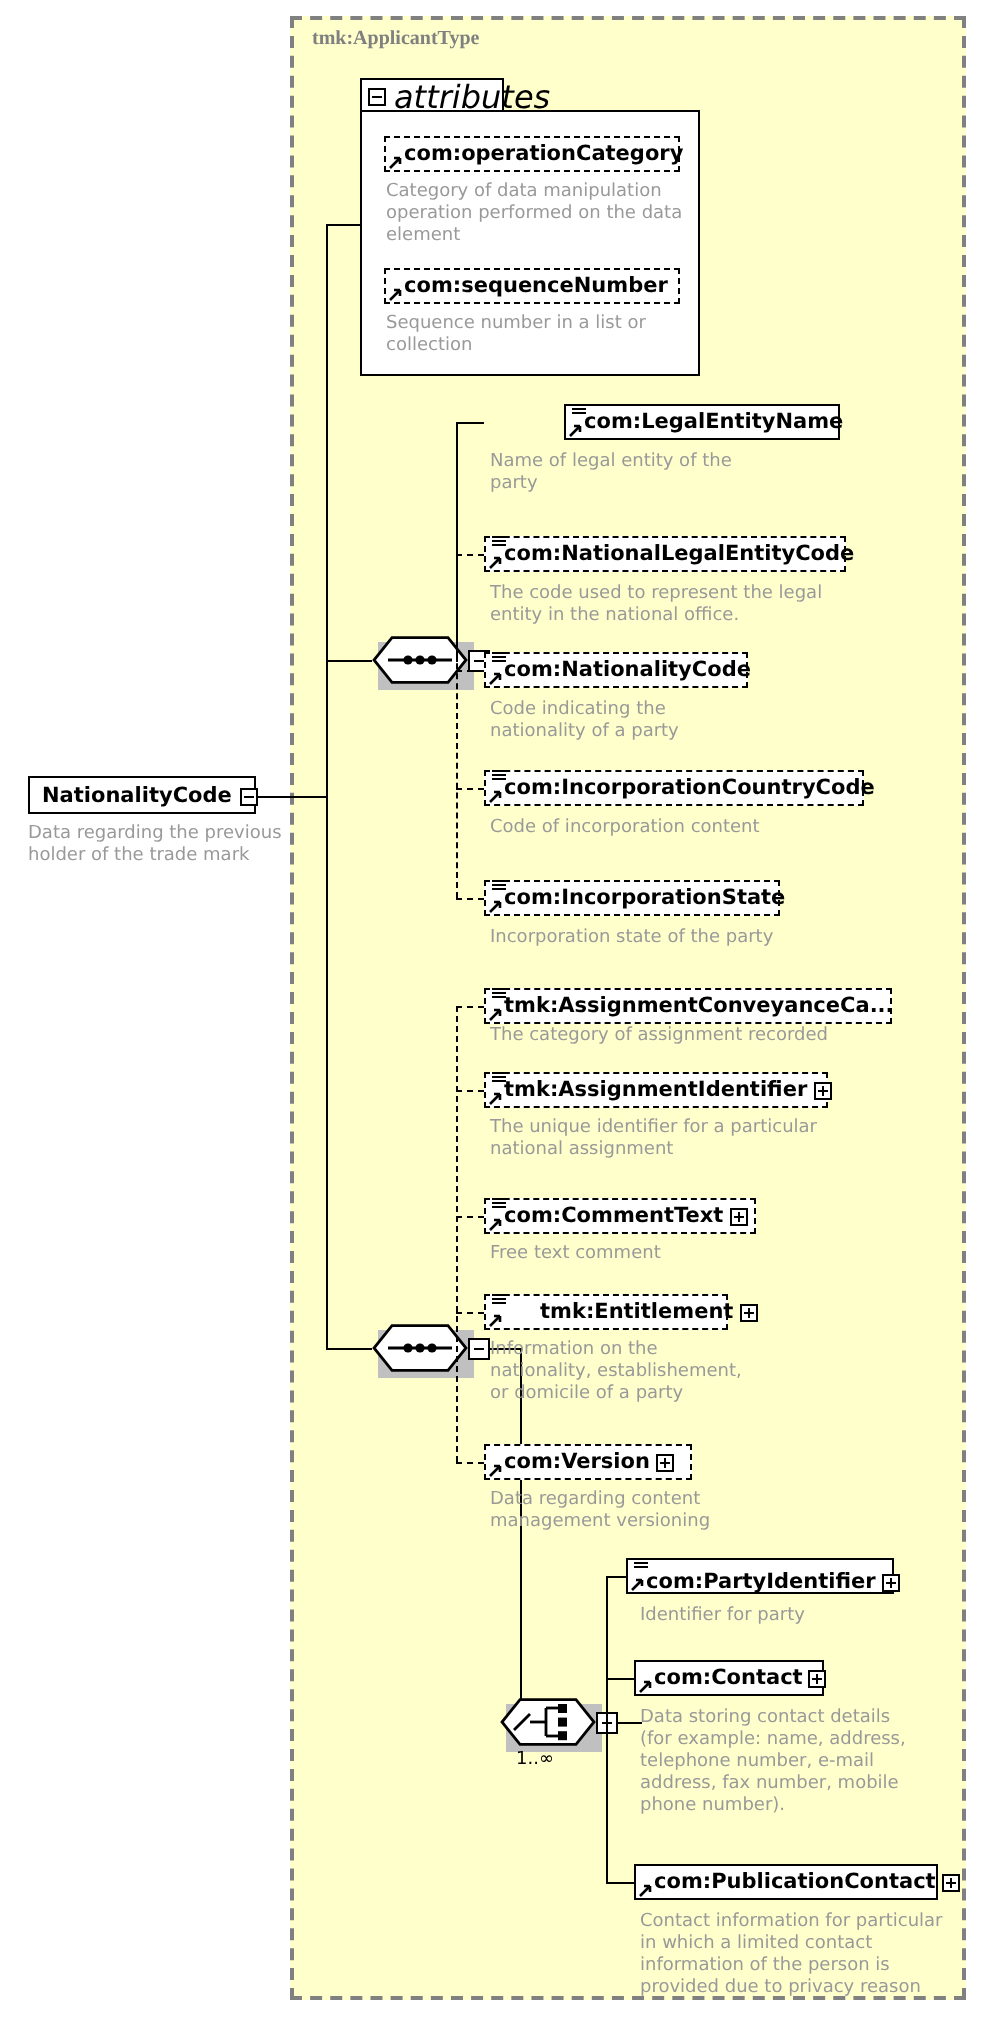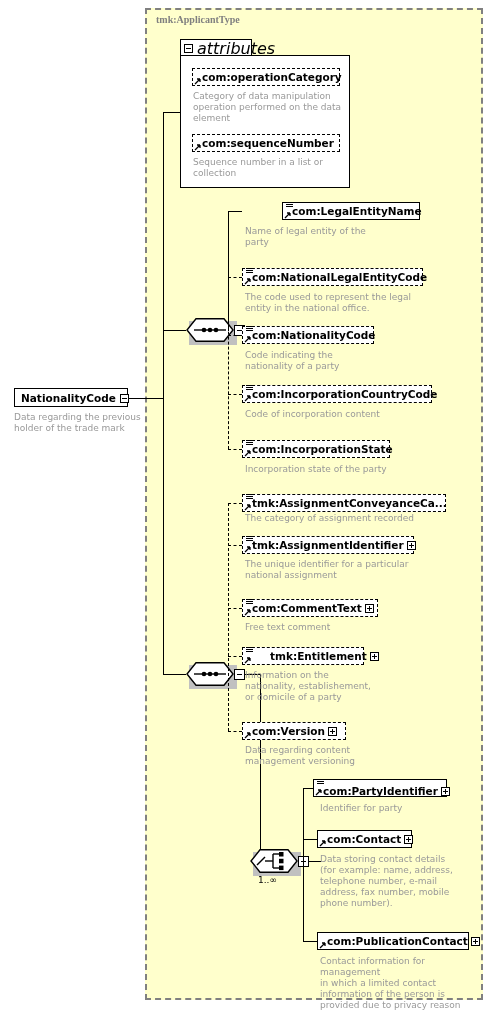--- a/index.html
+++ b/index.html
@@ -496,18 +496,18 @@
       <svg width="8" height="8" viewBox="0 0 8 8">
           <path d="M1 7 L6 2 M6 2 L3 2 M6 2 L6 5" stroke="#000" stroke-width="1.3" fill="none"></path>
         </svg>
     </span>
     <span class="nm">com:PublicationContact</span>
     <span class="pmwrap">
       <span class="pm plus"></span>
     </span>
     <span class="shadow"></span>
   </div>
-  <div class="desc" style="left:320px;top:956px;width:165px;">Contact information for management
+  <div class="desc" style="left:320px;top:956px;width:165px;">Contact information for particular
 in which a limited contact
 information of the person is
 provided due to privacy reason</div>
 
 </div>
 
 </body></html>

